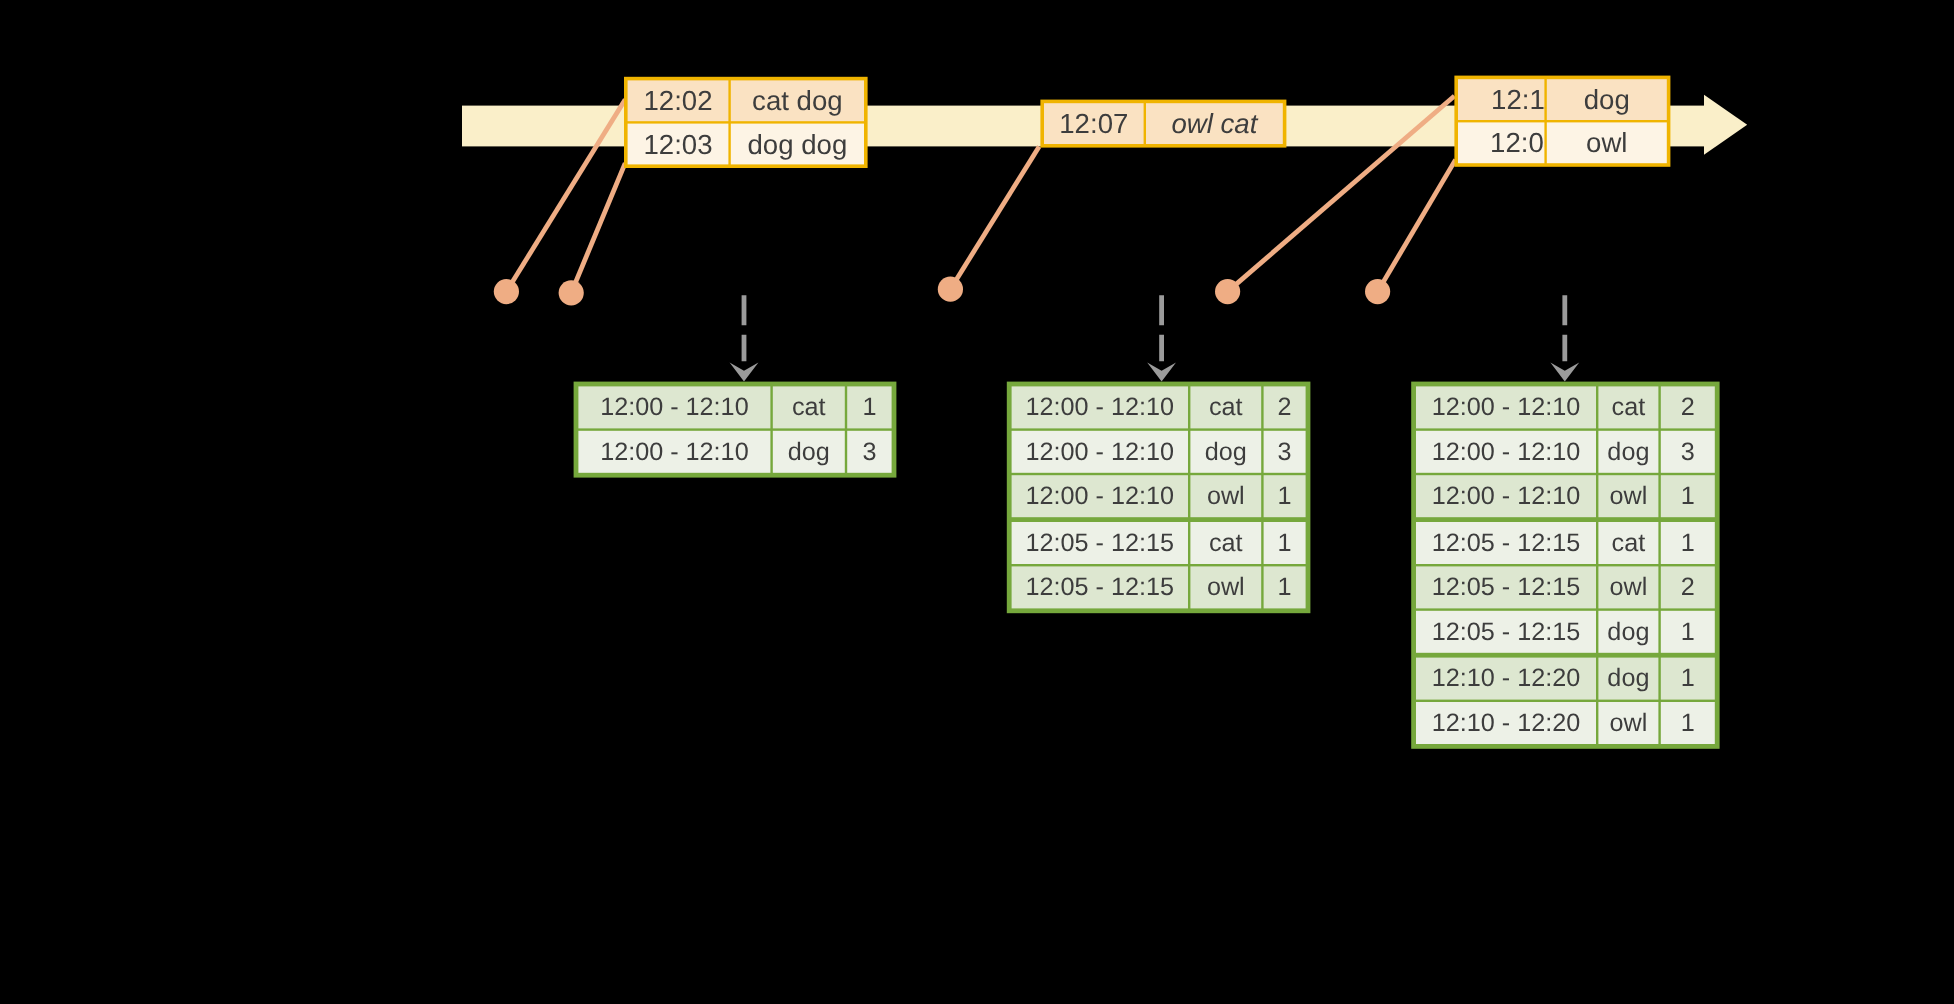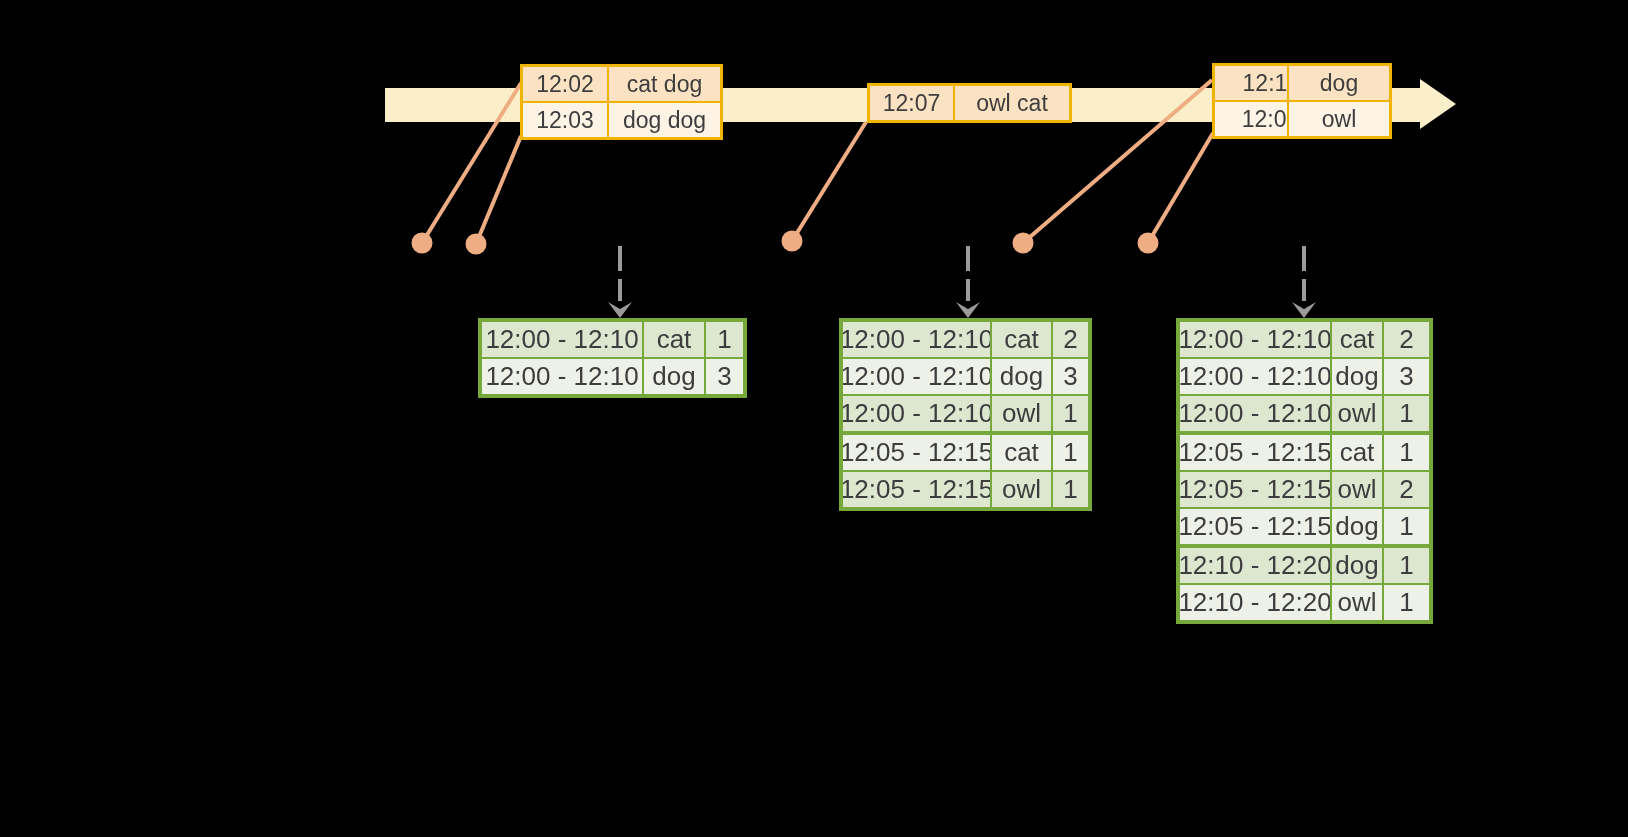--- a/index.html
+++ b/index.html
@@ -39,32 +39,32 @@
   .etable .row:first-child,.rtable .row:first-child{margin-top:0;}
   .rtable .row.group-start{margin-top:4px;}
 
   .cell{
     display:flex;align-items:center;justify-content:center;
     margin-left:2px;height:100%;box-sizing:border-box;
     white-space:nowrap;overflow:hidden;
   }
   .cell:first-child{margin-left:0;}
   .etable .cell{font-size:23px;}
-  .rtable .cell{font-size:26px;}
+  .rtable .cell{font-size:21px;}
 
   .row.dark .cell{background:var(--event-row-dark);}
   .row.light .cell{background:var(--event-row-light);}
   .rtable .row.dark .cell{background:var(--result-row-dark);}
   .rtable .row.light .cell{background:var(--result-row-light);}
 
   
   #et1{left:520px;top:64px;width:203px;height:76px;}
   #et1 .c0{width:84px;} #et1 .c1{flex:1;}
   #et2{left:867px;top:83px;width:205px;height:40px;}
-  #et2 .c0{width:83px;} #et2 .c1{flex:1;}
+  #et2 .c0{width:83px;} #et2 .c1{flex:1;font-style:italic;}
   #et3{left:1212px;top:63px;width:180px;height:76px;}
   #et3 .c0{width:72px;padding-left:39px;} #et3 .c1{flex:1;}
 
   #rt1{left:478px;top:318px;width:269px;height:80px;}
   #rt1 .c0{width:160px;} #rt1 .c1{width:60px;} #rt1 .c2{flex:1;}
   #rt2{left:839px;top:318px;width:253px;height:193px;}
   #rt2 .c0{width:147px;} #rt2 .c1{width:59px;} #rt2 .c2{flex:1;}
   #rt3{left:1176px;top:318px;width:257px;height:306px;}
   #rt3 .c0{width:150px;} #rt3 .c1{width:50px;} #rt3 .c2{flex:1;}
 </style>

